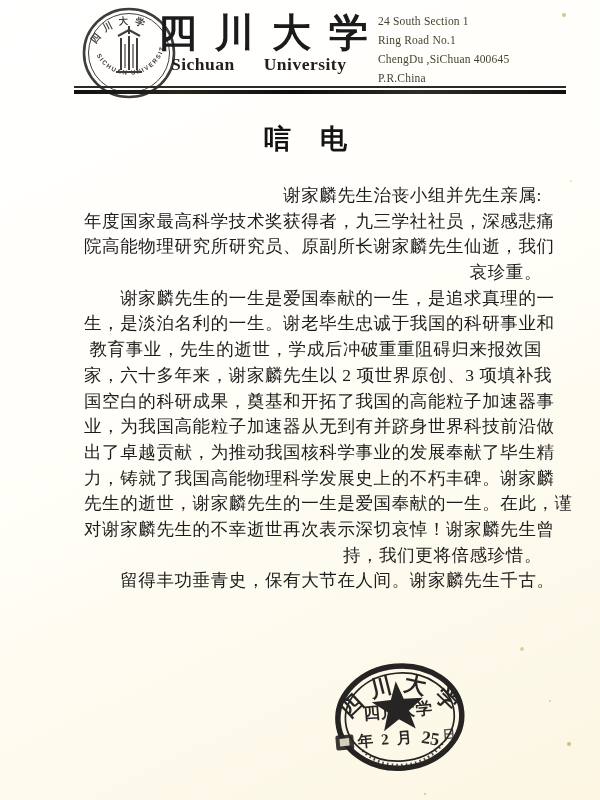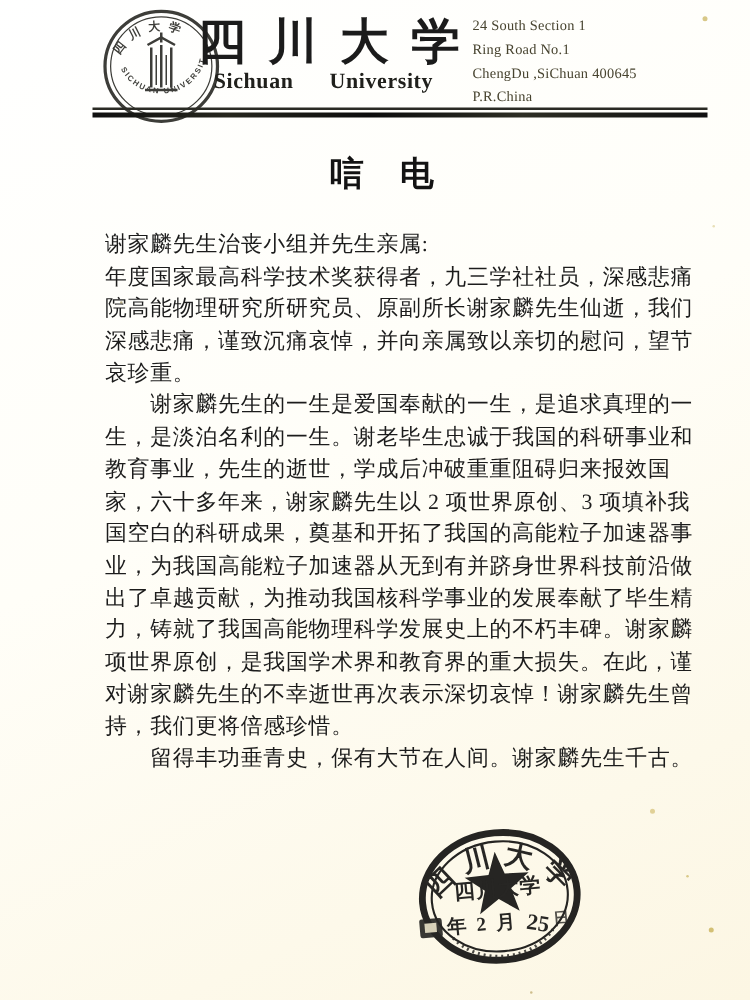--- a/index.html
+++ b/index.html
@@ -32,21 +32,21 @@
     background:linear-gradient(90deg,#101010 0%,#26261d 22%,#0d0d0d 45%,#2e2e24 70%,#101010 100%);}
   
   .doc-title{
     position:absolute;left:0;top:121px;width:612px;text-align:center;
     font-size:27px;font-weight:700;letter-spacing:1px;color:#131313;
     font-family:"Liberation Sans",sans-serif;
   }
   
   .letter{
     position:absolute;left:84px;top:183px;width:458px;
-    font-size:17.5px;letter-spacing:.6px;color:#1c1c1c;
+    font-size:17.5px;letter-spacing:.6px;color:#1c1c1c;text-align:right;
   }
   .letter .line{height:25.7px;white-space:nowrap;}
   
   .stamp{
     position:absolute;left:328px;top:653px;
     transform:rotate(-5deg);
     opacity:.93;mix-blend-mode:multiply;
   }
   
   .speckles{
@@ -102,31 +102,30 @@
 
   <div class="rule-thin"></div>
   <div class="rule-thick"></div>
 
   <div class="doc-title">唁　电</div>
 
   <div class="letter">
     <div class="line">谢家麟先生治丧小组并先生亲属:</div>
     <div class="line">年度国家最高科学技术奖获得者，九三学社社员，深感悲痛</div>
     <div class="line">院高能物理研究所研究员、原副所长谢家麟先生仙逝，我们</div>
-    <div class="line">深感悲痛，谨致沉痛哀悼，并向亲属致以亲切的慰问，望节</div>
     <div class="line">哀珍重。</div>
     <div class="line">　　谢家麟先生的一生是爱国奉献的一生，是追求真理的一</div>
     <div class="line">生，是淡泊名利的一生。谢老毕生忠诚于我国的科研事业和</div>
     <div class="line">教育事业，先生的逝世，学成后冲破重重阻碍归来报效国</div>
     <div class="line">家，六十多年来，谢家麟先生以 2 项世界原创、3 项填补我</div>
     <div class="line">国空白的科研成果，奠基和开拓了我国的高能粒子加速器事</div>
     <div class="line">业，为我国高能粒子加速器从无到有并跻身世界科技前沿做</div>
     <div class="line">出了卓越贡献，为推动我国核科学事业的发展奉献了毕生精</div>
     <div class="line">力，铸就了我国高能物理科学发展史上的不朽丰碑。谢家麟</div>
-    <div class="line">项世界原创，是我国学术界和教育界的重大损失。在此，谨</div>
+    <div class="line">先生的逝世，谢家麟先生的一生是爱国奉献的一生。在此，谨</div>
     <div class="line">对谢家麟先生的不幸逝世再次表示深切哀悼！谢家麟先生曾</div>
     <div class="line">持，我们更将倍感珍惜。</div>
     <div class="line">　　留得丰功垂青史，保有大节在人间。谢家麟先生千古。</div>
   </div>
 
   <svg class="stamp" width="146" height="132" viewBox="0 0 146 132">
     <ellipse cx="72" cy="64" rx="62" ry="51" fill="none" stroke="#141414" stroke-width="5.5"></ellipse>
     <ellipse cx="72" cy="64" rx="54.5" ry="44" fill="none" stroke="#141414" stroke-width="1.7"></ellipse>
     <defs>
       <path id="stampTop" d="M 17 76 A 56 46 0 0 1 127 76"></path>

